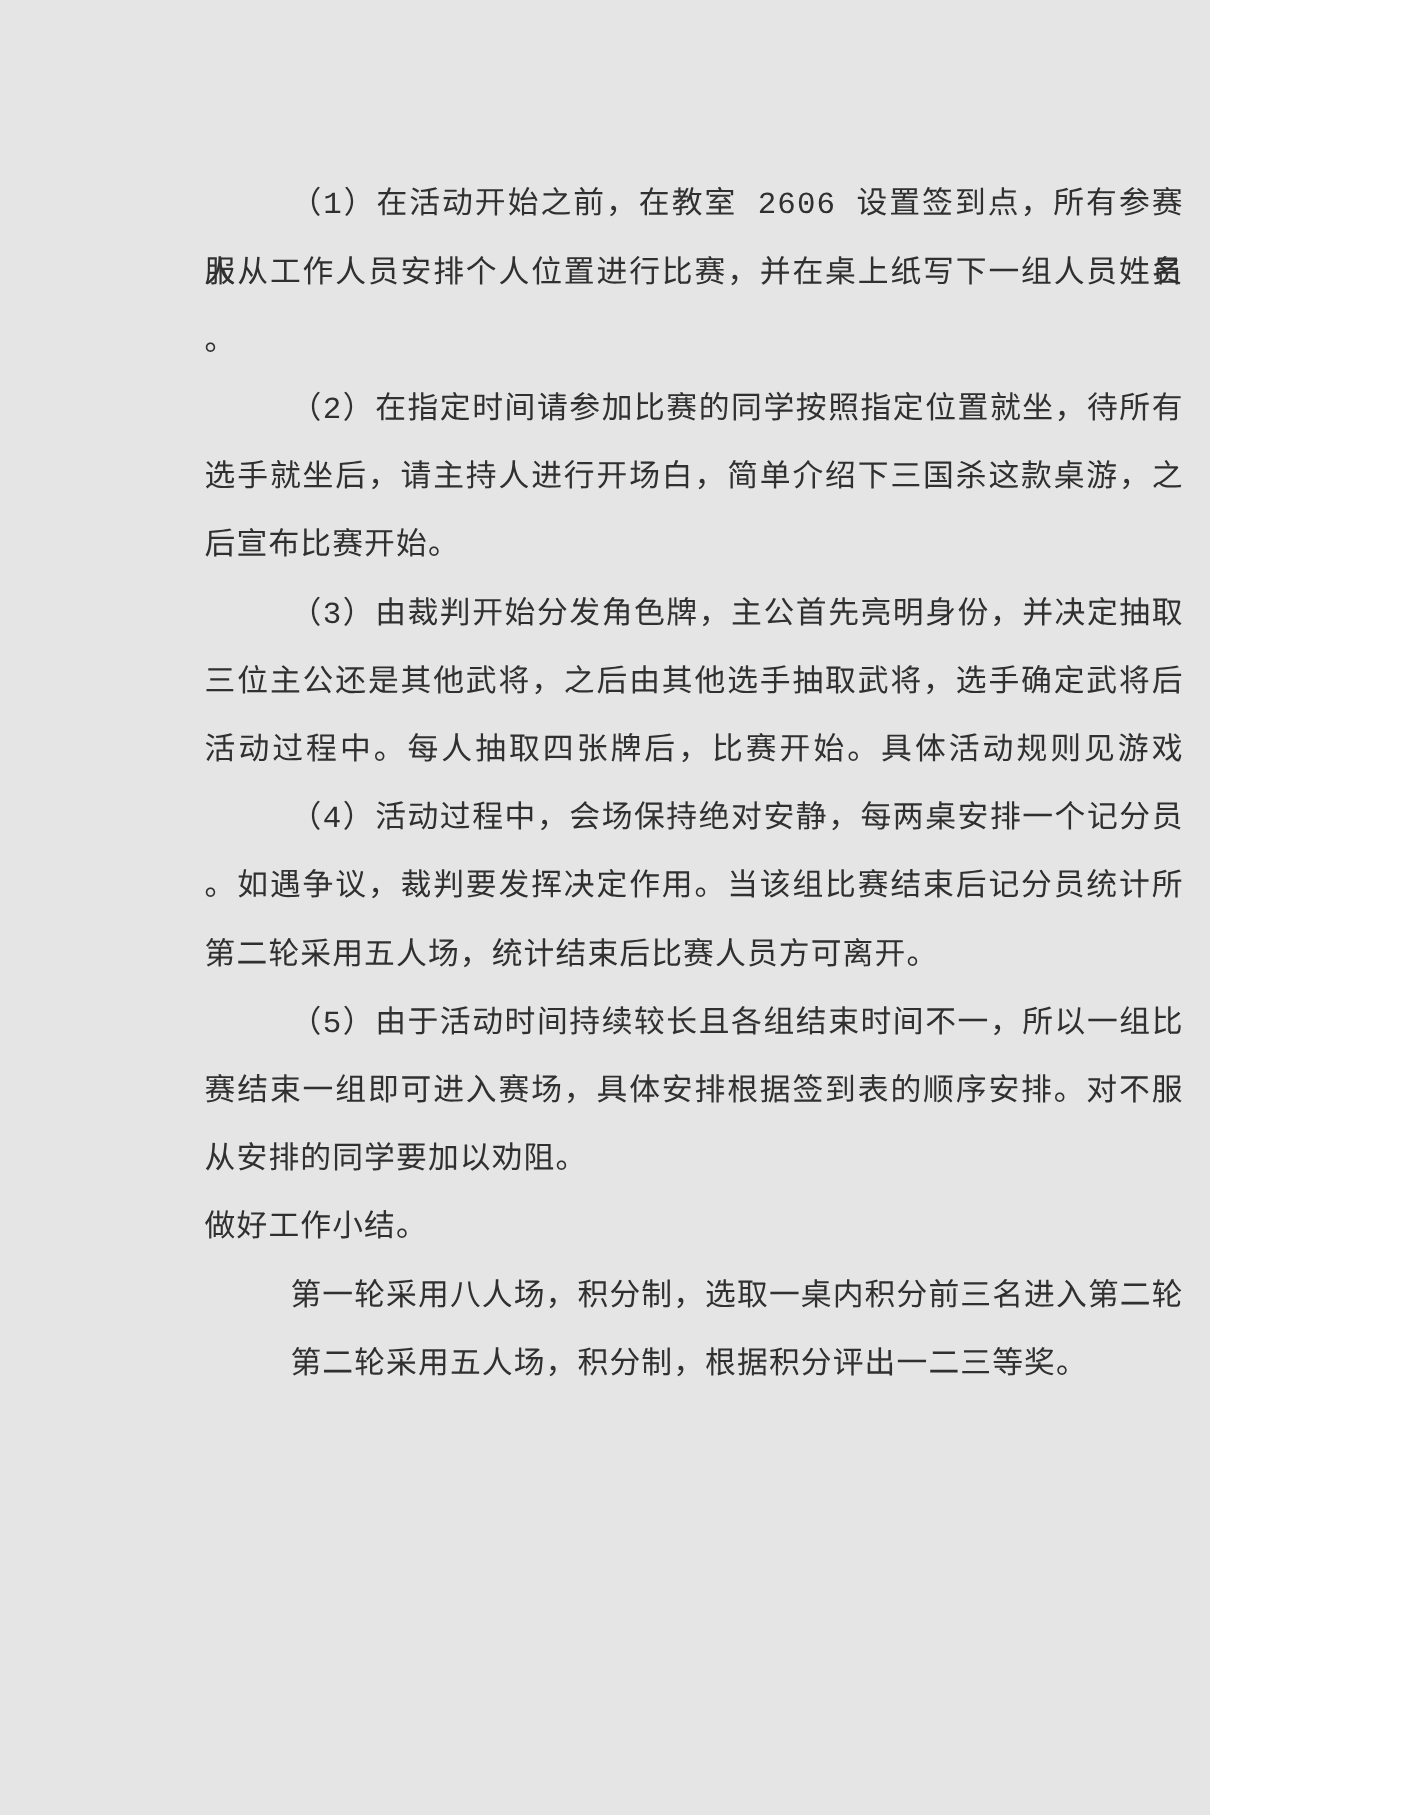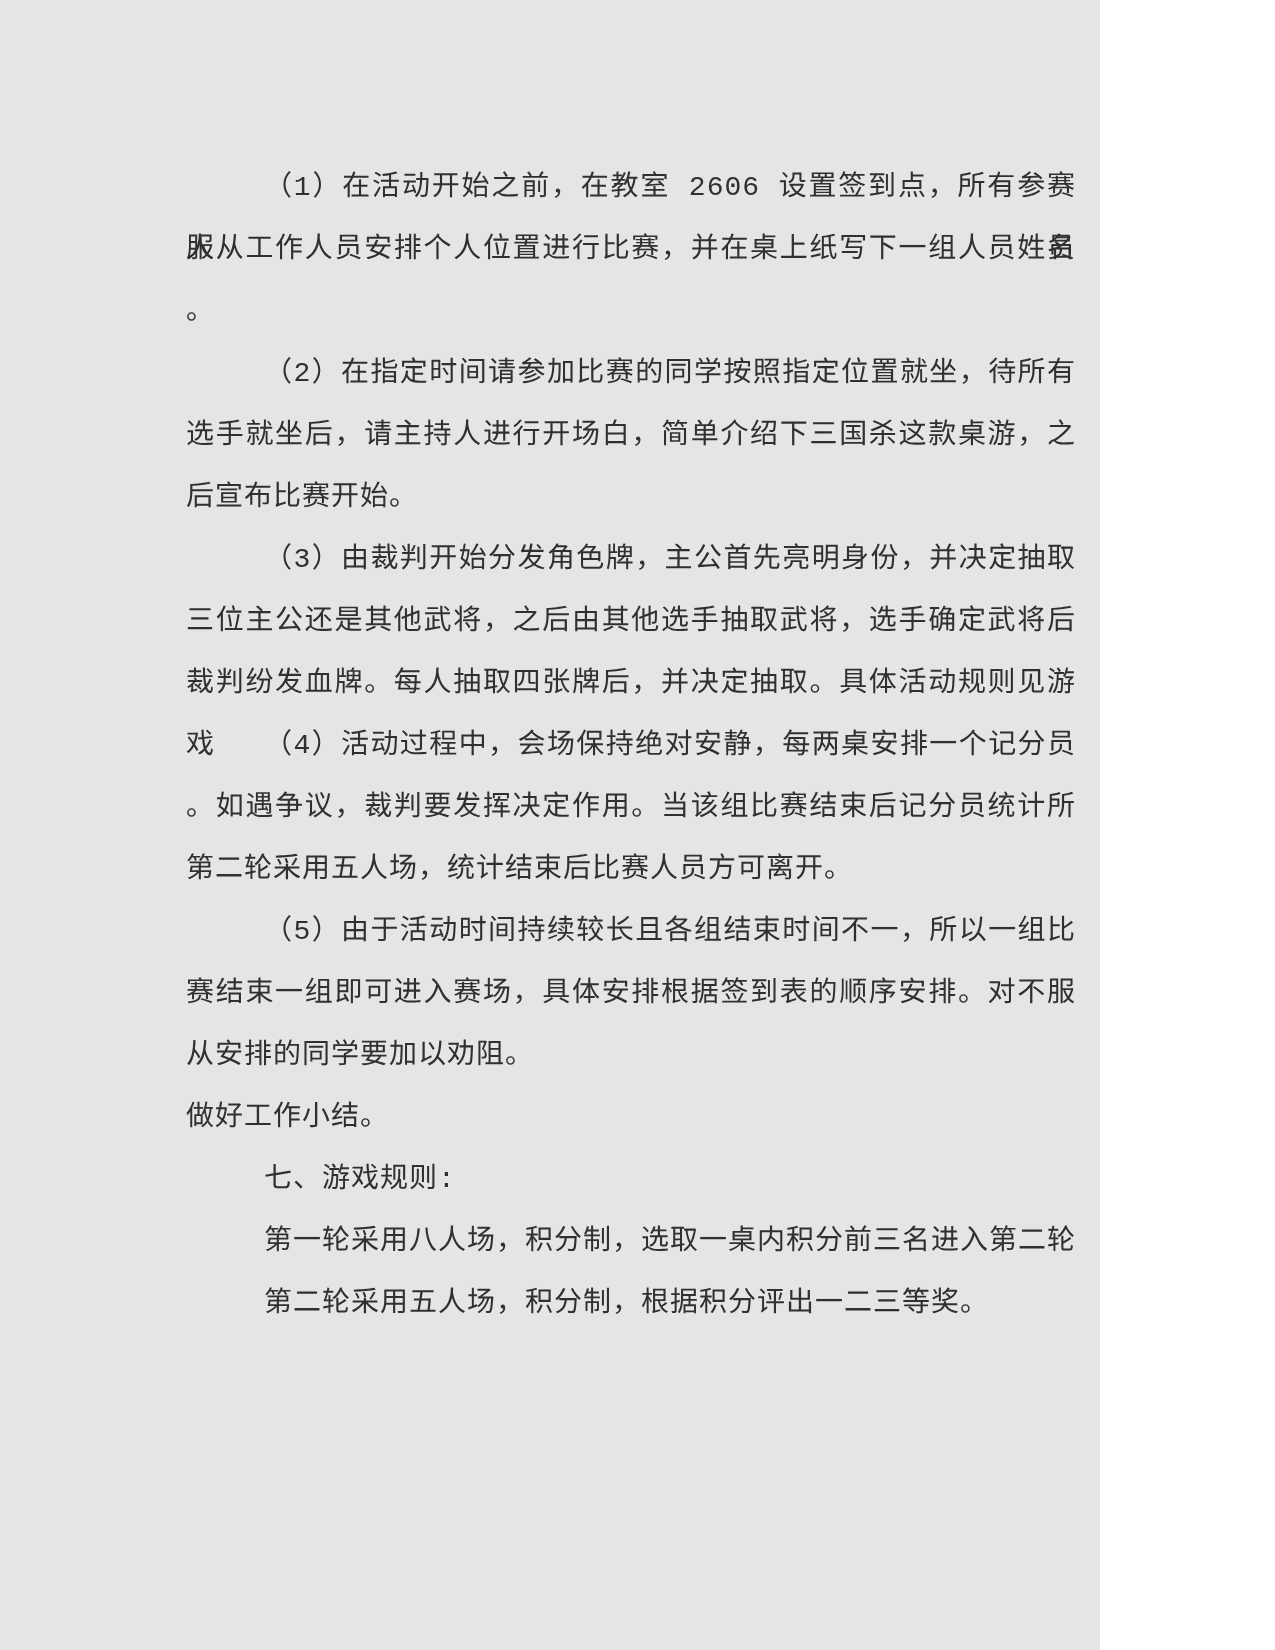--- a/index.html
+++ b/index.html
@@ -48,25 +48,24 @@
 <div class="sheet">
   <div class="text-block">
     <p class="line indent justify">（1）在活动开始之前，在教室 2606 设置签到点，所有参赛人员</p>
     <p class="line justify">服从工作人员安排个人位置进行比赛，并在桌上纸写下一组人员姓名</p>
     <p class="line">。</p>
     <p class="line indent justify">（2）在指定时间请参加比赛的同学按照指定位置就坐，待所有</p>
     <p class="line justify">选手就坐后，请主持人进行开场白，简单介绍下三国杀这款桌游，之</p>
     <p class="line">后宣布比赛开始。</p>
     <p class="line indent justify">（3）由裁判开始分发角色牌，主公首先亮明身份，并决定抽取</p>
     <p class="line justify">三位主公还是其他武将，之后由其他选手抽取武将，选手确定武将后</p>
-    <p class="line justify">裁判纷发血牌。每人抽取四张牌后，并决定抽取。具体活动规则见游戏</p>
+    <p class="line justify">活动过程中。每人抽取四张牌后，比赛开始。具体活动规则见游戏</p>
     <p class="line indent justify">（4）活动过程中，会场保持绝对安静，每两桌安排一个记分员</p>
     <p class="line justify">。如遇争议，裁判要发挥决定作用。当该组比赛结束后记分员统计所</p>
     <p class="line">第二轮采用五人场，统计结束后比赛人员方可离开。</p>
     <p class="line indent justify">（5）由于活动时间持续较长且各组结束时间不一，所以一组比</p>
     <p class="line justify">赛结束一组即可进入赛场，具体安排根据签到表的顺序安排。对不服</p>
     <p class="line">从安排的同学要加以劝阻。</p>
     <p class="line">做好工作小结。</p>
-    <p class="line indent">七、游戏规则:</p>
     <p class="line indent">第一轮采用八人场，积分制，选取一桌内积分前三名进入第二轮</p>
     <p class="line indent">第二轮采用五人场，积分制，根据积分评出一二三等奖。</p>
   </div>
 </div>
 
 </body></html>

